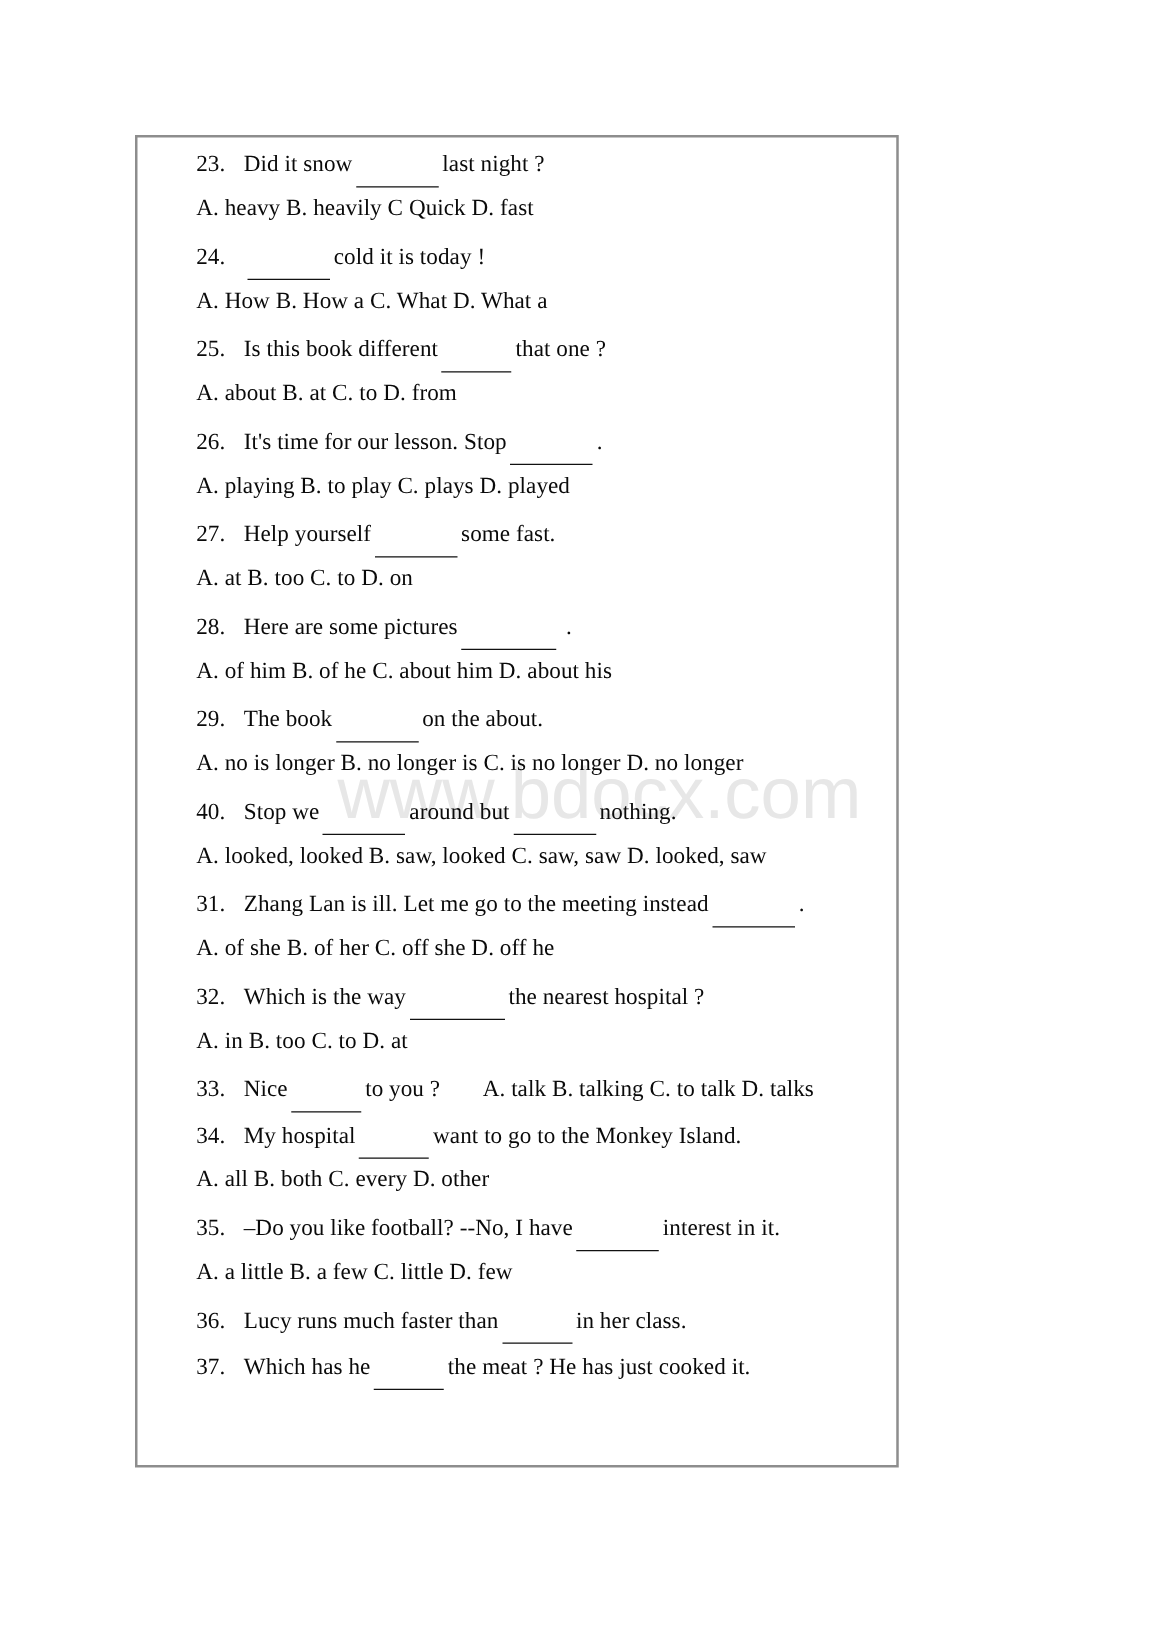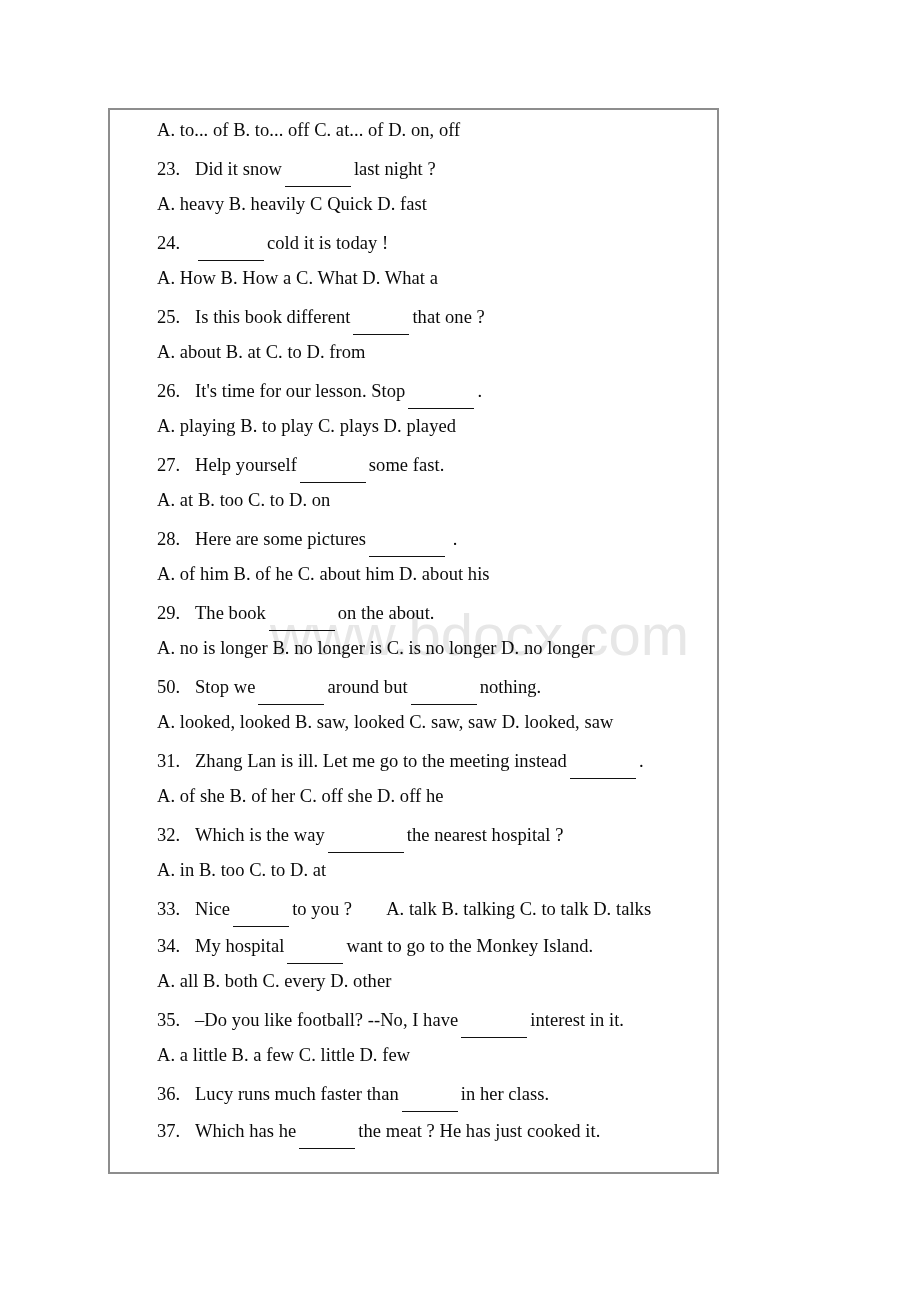--- a/index.html
+++ b/index.html
@@ -81,36 +81,35 @@
 
   .gap-opts { display: inline-block; width: 34px; }
 </style>
 </head>
 <body>
 
 <div id="watermark">www.bdocx.com</div>
 
 <div id="exam-box">
   <div id="lines">
-      <div class="line"><span>A. to... of   B. to... off   C. at... of   D. on, off</span></div>
       <div class="line"><span class="qnum">23.</span><span>Did it snow</span><span class="blank b-lg">&nbsp;</span><span>last night ?</span></div>
       <div class="line"><span>A. heavy   B. heavily    C Quick    D. fast</span></div>
       <div class="line"><span class="qnum">24.</span><span class="blank b-lg">&nbsp;</span><span>cold it is today !</span></div>
       <div class="line"><span>A. How   B. How a    C. What    D. What a</span></div>
       <div class="line"><span class="qnum">25.</span><span>Is this book different</span><span class="blank b-md">&nbsp;</span><span>that one ?</span></div>
       <div class="line"><span>A. about   B. at    C. to    D. from</span></div>
       <div class="line"><span class="qnum">26.</span><span>It's time for our lesson. Stop</span><span class="blank b-lg">&nbsp;</span><span>.</span></div>
       <div class="line"><span>A. playing   B. to play   C. plays    D. played</span></div>
       <div class="line"><span class="qnum">27.</span><span>Help yourself</span><span class="blank b-lg">&nbsp;</span><span>some fast.</span></div>
       <div class="line"><span>A. at    B. too   C. to    D. on</span></div>
       <div class="line"><span class="qnum">28.</span><span>Here are some pictures</span><span class="blank b-xl">&nbsp;</span><span> .</span></div>
       <div class="line"><span>A. of him    B. of he    C. about him   D. about his</span></div>
       <div class="line"><span class="qnum">29.</span><span>The book</span><span class="blank b-lg">&nbsp;</span><span>on the about.</span></div>
       <div class="line"><span>A. no is longer   B. no longer is   C. is no longer   D. no longer</span></div>
-      <div class="line"><span class="qnum">50.</span><span>Stop we</span><span class="blank b-lg">&nbsp;</span><span>around but</span><span class="blank b-lg">&nbsp;</span><span>nothing.</span></div>
+      <div class="line"><span class="qnum">40.</span><span>Stop we</span><span class="blank b-lg">&nbsp;</span><span>around but</span><span class="blank b-lg">&nbsp;</span><span>nothing.</span></div>
       <div class="line"><span>A. looked, looked   B. saw, looked  C. saw, saw  D. looked, saw</span></div>
       <div class="line"><span class="qnum">31.</span><span>Zhang Lan is ill. Let me go to the meeting instead</span><span class="blank b-lg">&nbsp;</span><span>.</span></div>
       <div class="line"><span>A. of she   B. of her    C. off she   D. off he</span></div>
       <div class="line"><span class="qnum">32.</span><span>Which is the way</span><span class="blank b-xl">&nbsp;</span><span>the nearest hospital ?</span></div>
       <div class="line"><span>A. in   B. too    C. to    D. at</span></div>
       <div class="line"><span class="qnum">33.</span><span>Nice</span><span class="blank b-md">&nbsp;</span><span>to you ?</span><span class="gap-opts"></span><span>A. talk    B. talking   C. to talk   D. talks</span></div>
       <div class="line"><span class="qnum">34.</span><span>My hospital</span><span class="blank b-md">&nbsp;</span><span>want to go to the Monkey Island.</span></div>
       <div class="line"><span>A. all    B. both    C. every   D. other</span></div>
       <div class="line"><span class="qnum">35.</span><span>–Do you like football?  --No, I have</span><span class="blank b-lg">&nbsp;</span><span>interest in it.</span></div>
       <div class="line"><span>A. a little   B. a few   C. little  D. few</span></div>

